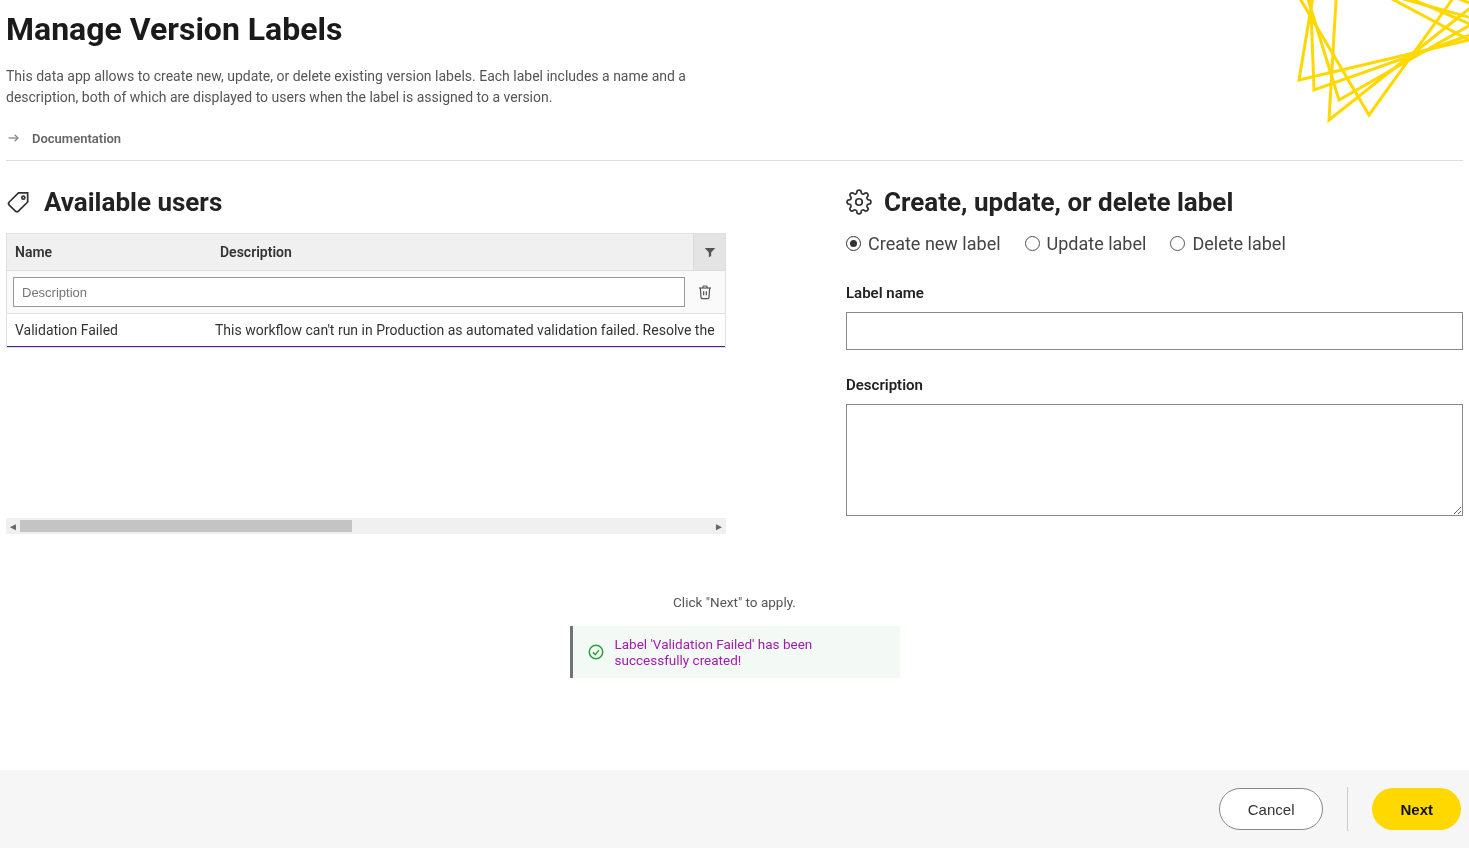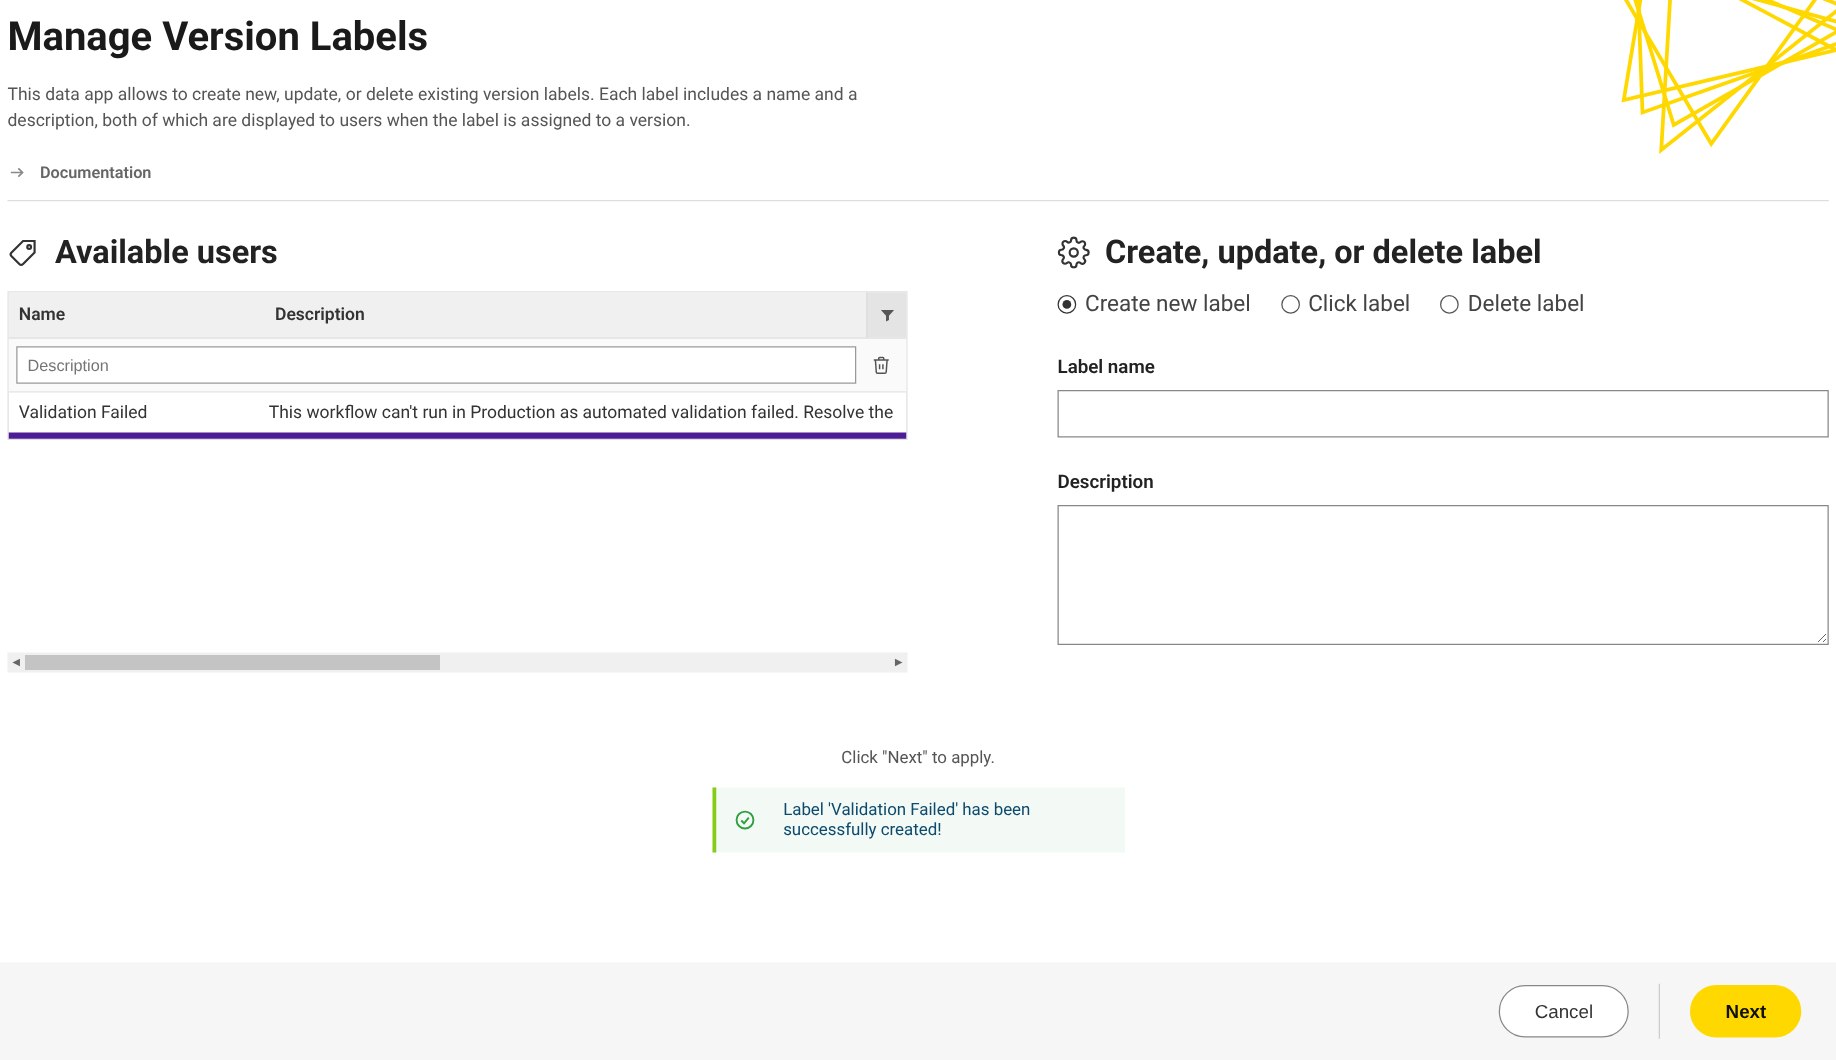--- a/index.html
+++ b/index.html
@@ -134,21 +134,21 @@
     width:28px;height:30px;
     display:flex;align-items:center;justify-content:center;
     cursor:pointer;
     color:#555;
   }
   .table-row {
     display:flex;
     padding:8px;
     font-size:14px;
     color:#333;
-    border-bottom:5px solid #4c1d95;
+    border-bottom:1px solid #4c1d95;
   }
   .td.name-col { width:200px; flex-shrink:0; }
   .td.desc-col { flex:1; white-space:nowrap; overflow:hidden; }
   .hscroll {
     margin-top:170px;
     height:16px;
     background:#f0f0f0;
     position:relative;
     display:flex;
     align-items:center;
@@ -216,41 +216,41 @@
   .apply-hint {
     text-align:center;
     font-size:13.5px;
     color:#555;
     margin-top:60px;
     margin-bottom:16px;
   }
   .success-banner {
     display:flex;
     align-items:center;
-    gap:22px;
+    gap:10px;
     width:330px;
     margin:0 auto;
     background:#f3f9f4;
-    border-left:3px solid #84cc16;
+    border-left:3px solid #737373;
     padding:10px 14px;
     font-size:13.5px;
-    color:#0c4a6e;
+    color:#a21caf;
   }
   .success-banner svg { width:18px;height:18px; flex-shrink:0; }
 
   .footer {
     position:absolute;
     bottom:0; left:0; right:0;
     height:78px;
     background:#f6f6f6;
     display:flex;
     align-items:center;
     justify-content:flex-end;
     gap:0;
-    padding:0 28px;
+    padding:0 8px;
   }
   .btn {
     height:42px;
     padding:0 28px;
     border-radius:22px;
     font-size:15px;
     font-weight:500;
     cursor:pointer;
     display:flex;align-items:center;justify-content:center;
   }
@@ -356,21 +356,21 @@
 
     <div class="radio-row">
       <div class="radio-item">
         <span class="radio-outer checked">
             <span class="radio-inner"></span>
           </span>
         <span>Create new label</span>
       </div>
       <div class="radio-item">
         <span class="radio-outer"></span>
-        <span>Click label</span>
+        <span>Update label</span>
       </div>
       <div class="radio-item">
         <span class="radio-outer"></span>
         <span>Delete label</span>
       </div>
     </div>
 
     <label class="form-label">Label name</label>
     <input type="text" class="text-input" value="" style="">
 

